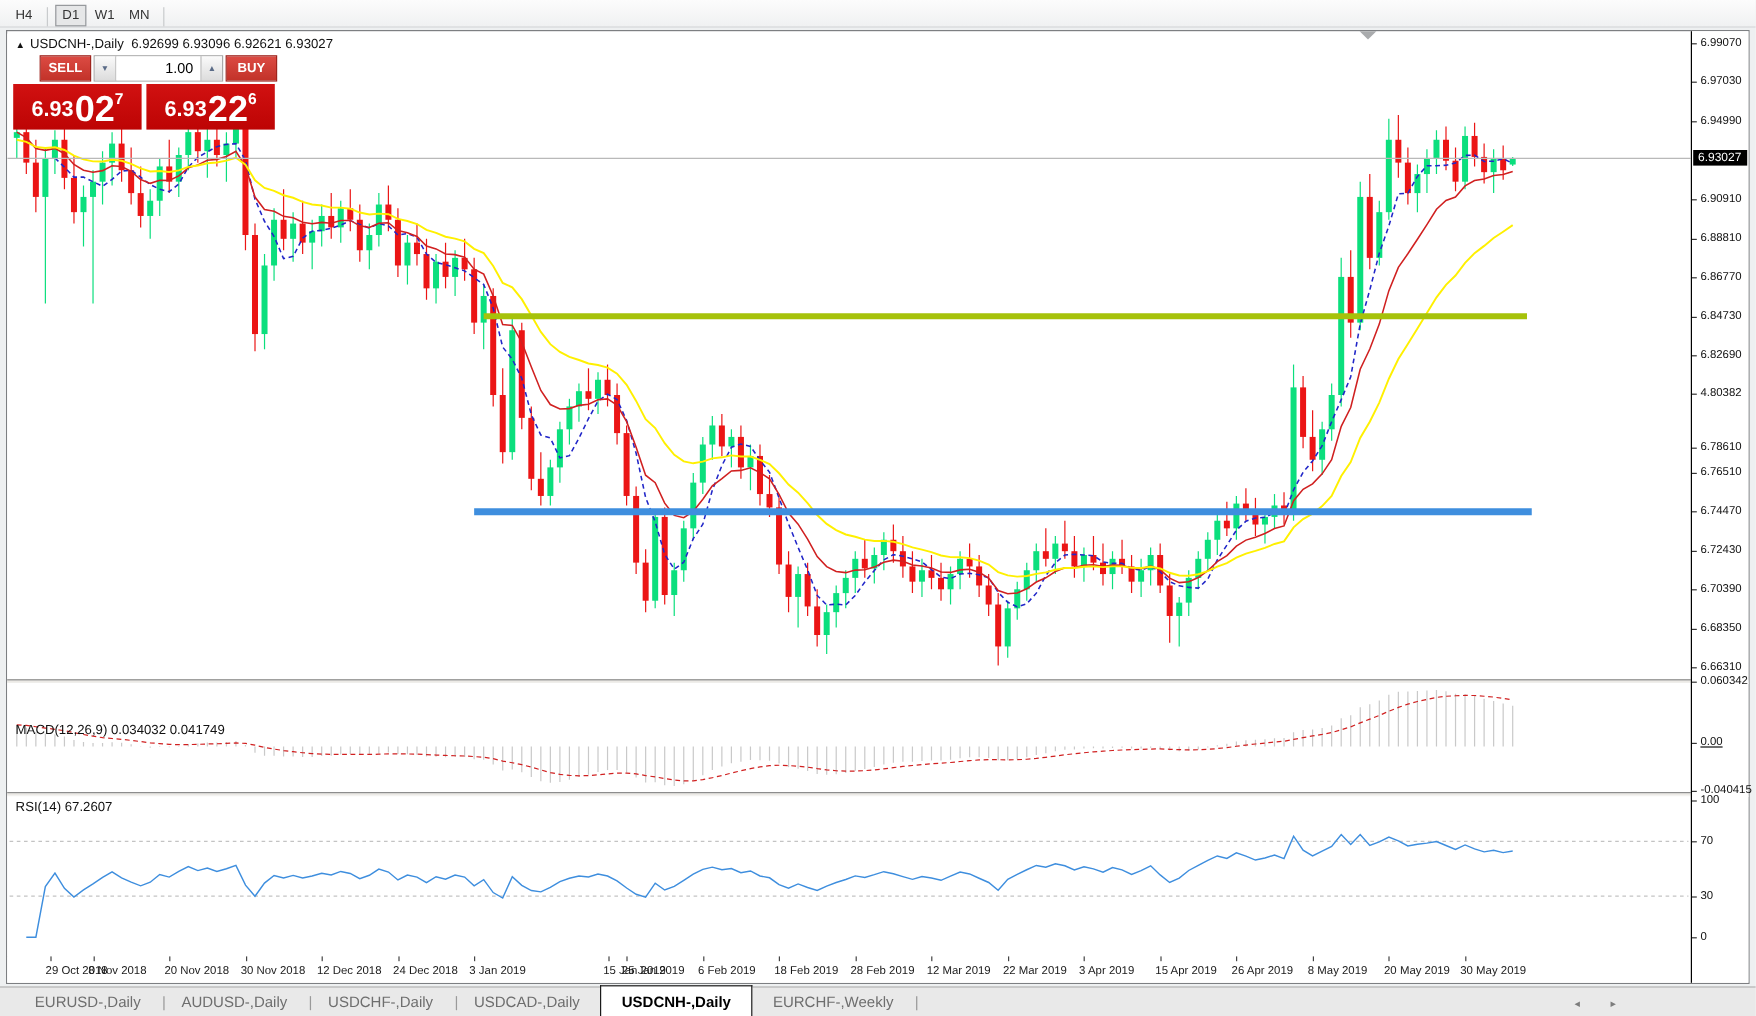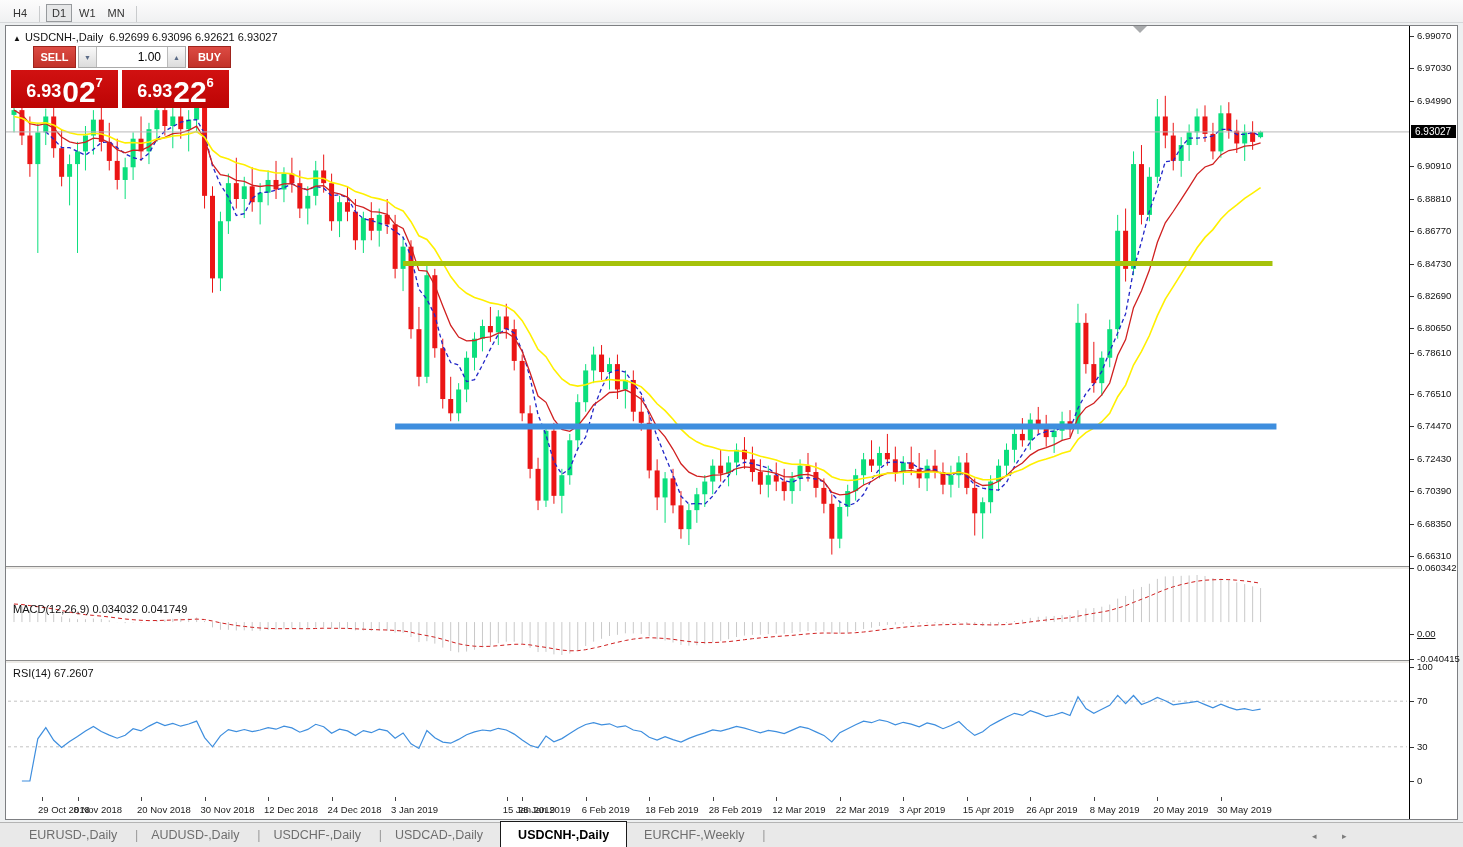--- a/index.html
+++ b/index.html
@@ -652,31 +652,31 @@
     </div>
   <div class="axis-col" id="axisCol">
       <span style="top: 4px;">6.99070</span>
       <span style="top: 36.381px;">6.97030</span>
       <span style="top: 68.7619px;">6.94990</span>
       <span style="top: 133.524px;">6.90910</span>
       <span style="top: 166.857px;">6.88810</span>
       <span style="top: 199.238px;">6.86770</span>
       <span style="top: 231.619px;">6.84730</span>
       <span style="top: 264px;">6.82690</span>
-      <span style="top: 296.381px;">6.80650</span>
-      <span style="top: 321px;">6.78610</span>
+      <span style="top: 296.381px;">4.80382</span>
+      <span style="top: 341px;">6.78610</span>
       <span style="top: 362.095px;">6.76510</span>
       <span style="top: 394.476px;">6.74470</span>
       <span style="top: 426.857px;">6.72430</span>
       <span style="top: 459.238px;">6.70390</span>
       <span style="top: 491.619px;">6.68350</span>
       <span style="top: 524px;">6.66310</span>
       <span class="cur" style="top: 99.4206px;">6.93027</span>
       <span style="top: 535.579px;">0.060342</span>
-      <span style="top: 602px; text-decoration: underline;">0.00</span>
+      <span style="top: 587px; text-decoration: underline;">0.00</span>
       <span style="top: 626.579px;">-0.040415</span>
       <span style="top: 635px;">100</span>
       <span style="top: 669.2px;">70</span>
       <span style="top: 714.8px;">30</span>
       <span style="top: 749px;">0</span>
     </div>
 </div>
 
 <div class="tabbar">
   <div class="tab">EURUSD-,Daily</div>

